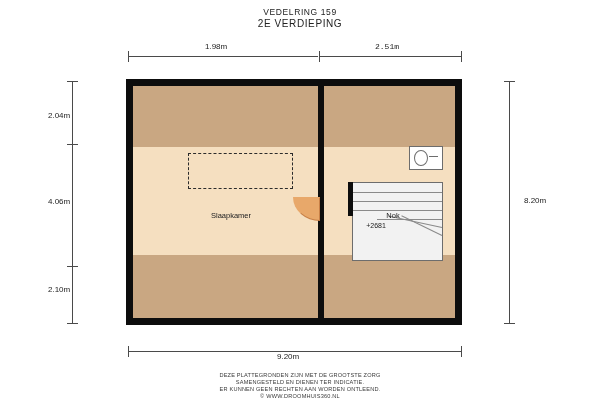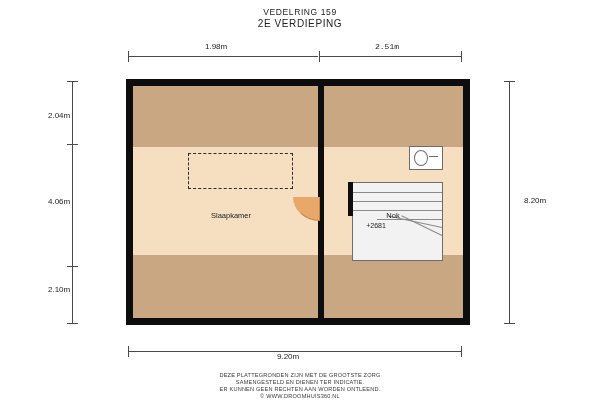--- a/index.html
+++ b/index.html
@@ -71,21 +71,20 @@
     background: #4a4a4a;
   }
   
   .plan {
     position: absolute;
     left: 126px;
     top: 79px;
     width: 336px;
     height: 246px;
     background: #0d0d0d;
-    padding-left: 8px;
   }
   .interior {
     position: absolute;
     left: 7px;
     top: 7px;
     right: 7px;
     bottom: 7px;
     background: #f5dfc0;
     overflow: hidden;
   }

